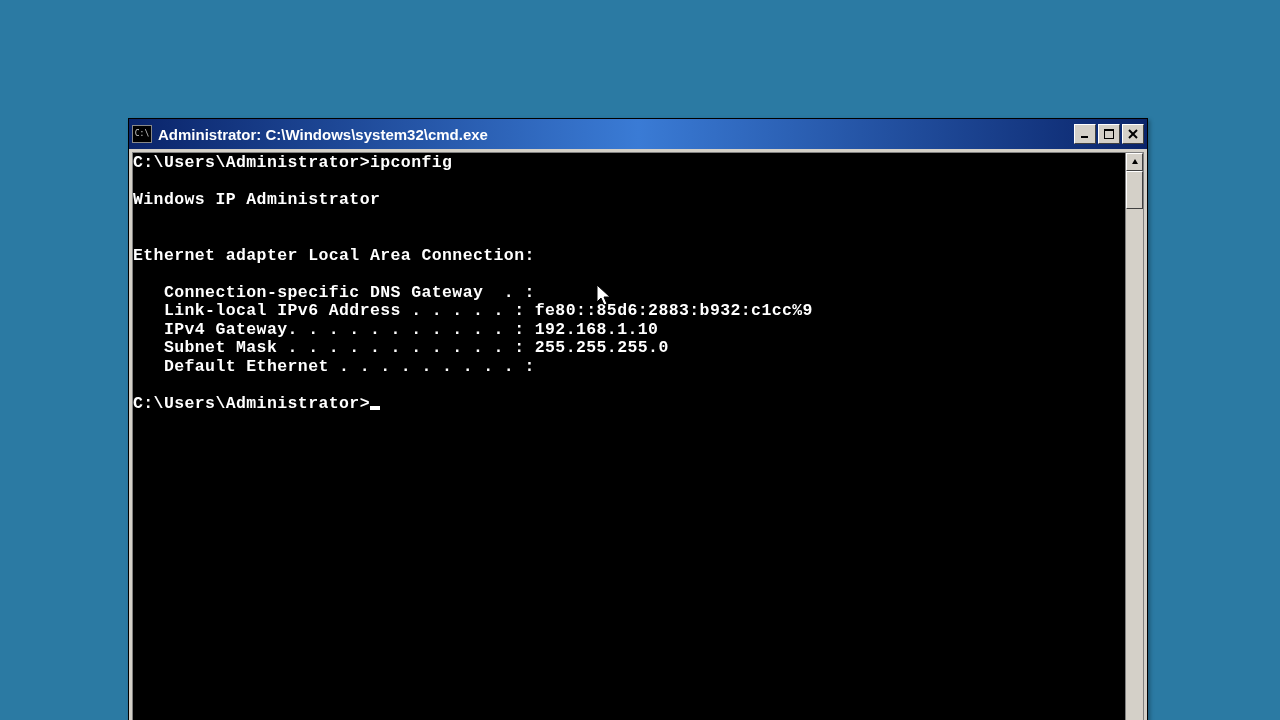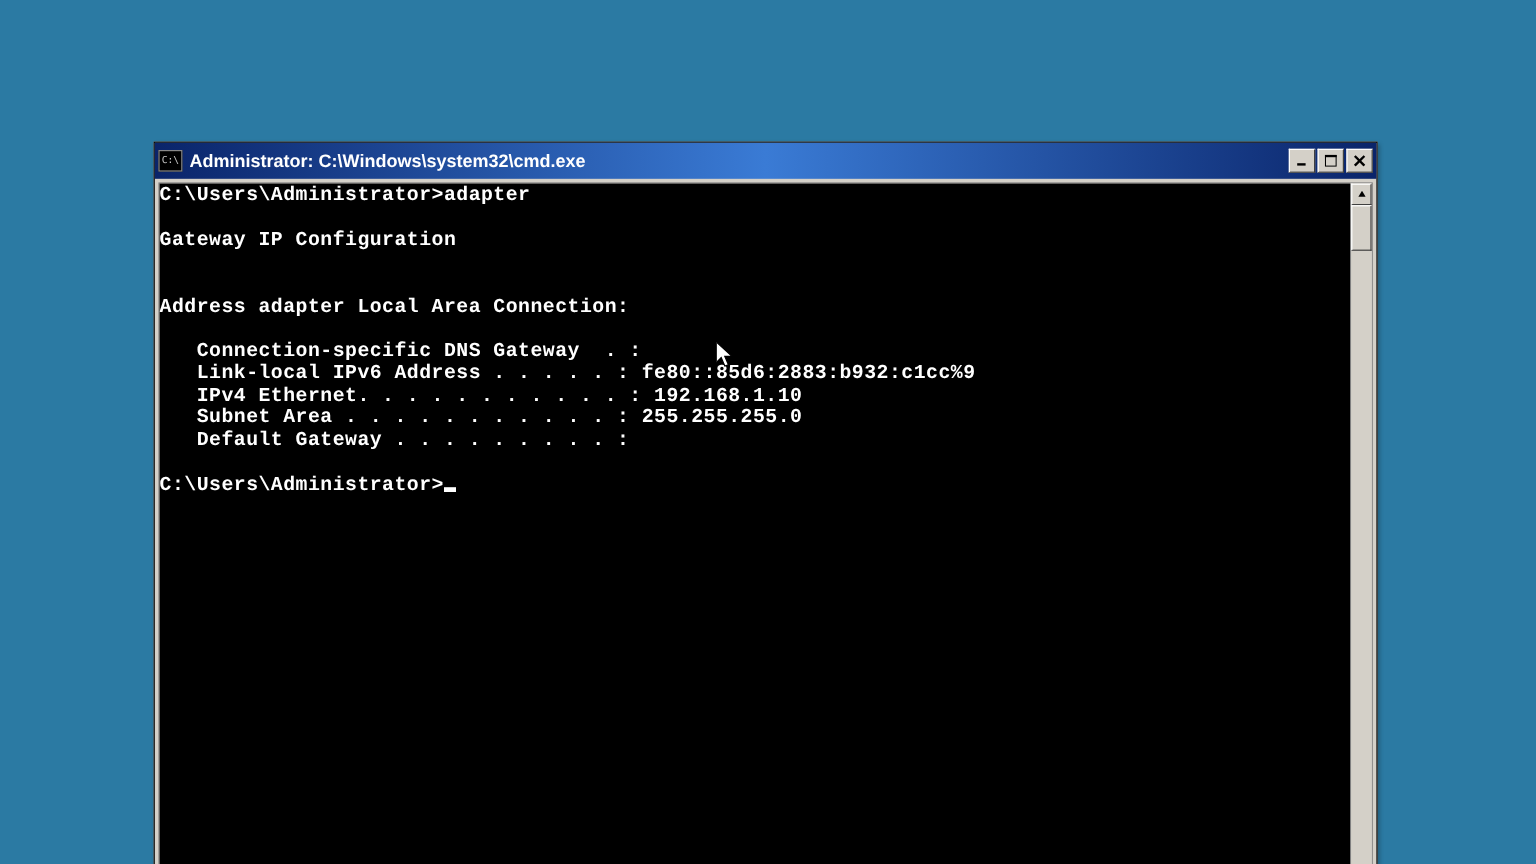--- a/index.html
+++ b/index.html
@@ -172,32 +172,32 @@
       <div class="title-btn">
         <svg width="10" height="10">
             <line x1="1" y1="1" x2="9" y2="9" stroke="#000" stroke-width="2"></line>
             <line x1="9" y1="1" x2="1" y2="9" stroke="#000" stroke-width="2"></line>
           </svg>
       </div>
     </div>
   </div>
   <div class="inner-frame">
     <div class="console-wrap">
-      <div class="console"><span>C:\Users\Administrator&gt;</span><span>adapter</span>
-<span></span>
-<span>Gateway IP Configuration</span>
-<span></span>
-<span></span>
-<span>Address adapter Local Area Connection:</span>
+      <div class="console"><span>C:\Users\Administrator&gt;</span><span>ipconfig</span>
+<span></span>
+<span>Windows IP Administrator</span>
+<span></span>
+<span></span>
+<span>Ethernet adapter Local Area Connection:</span>
 <span></span>
 <span>   Connection-specific DNS Gateway  . :</span>
 <span>   Link-local IPv6 Address . . . . . : fe80::85d6:2883:b932:c1cc%9</span>
-<span>   IPv4 Ethernet. . . . . . . . . . . : 192.168.1.10</span>
-<span>   Subnet Area . . . . . . . . . . . : 255.255.255.0</span>
-<span>   Default Gateway . . . . . . . . . :</span>
+<span>   IPv4 Gateway. . . . . . . . . . . : 192.168.1.10</span>
+<span>   Subnet Mask . . . . . . . . . . . : 255.255.255.0</span>
+<span>   Default Ethernet . . . . . . . . . :</span>
 <span></span>
 <span>C:\Users\Administrator&gt;</span><span class="cursorblock"></span></div>
       <div class="scrollbar">
         <div class="sb-btn">
           <svg width="8" height="8">
               <polygon points="4,1 7,6 1,6" fill="#000"></polygon>
             </svg>
         </div>
         <div class="sb-track">
           <div class="sb-thumb"></div>

